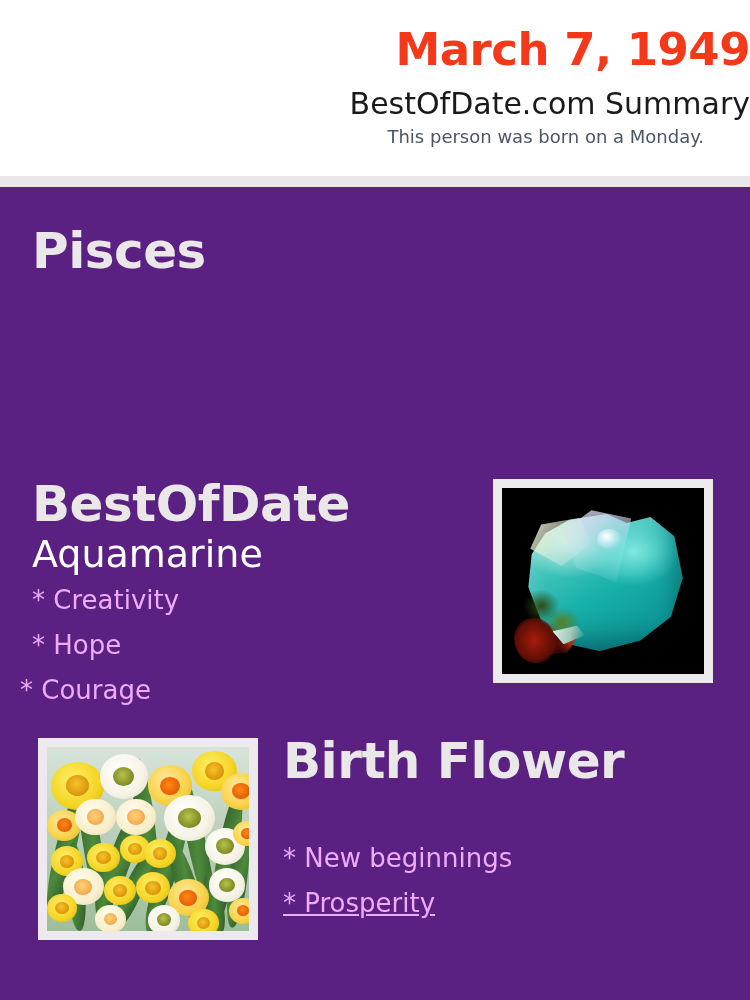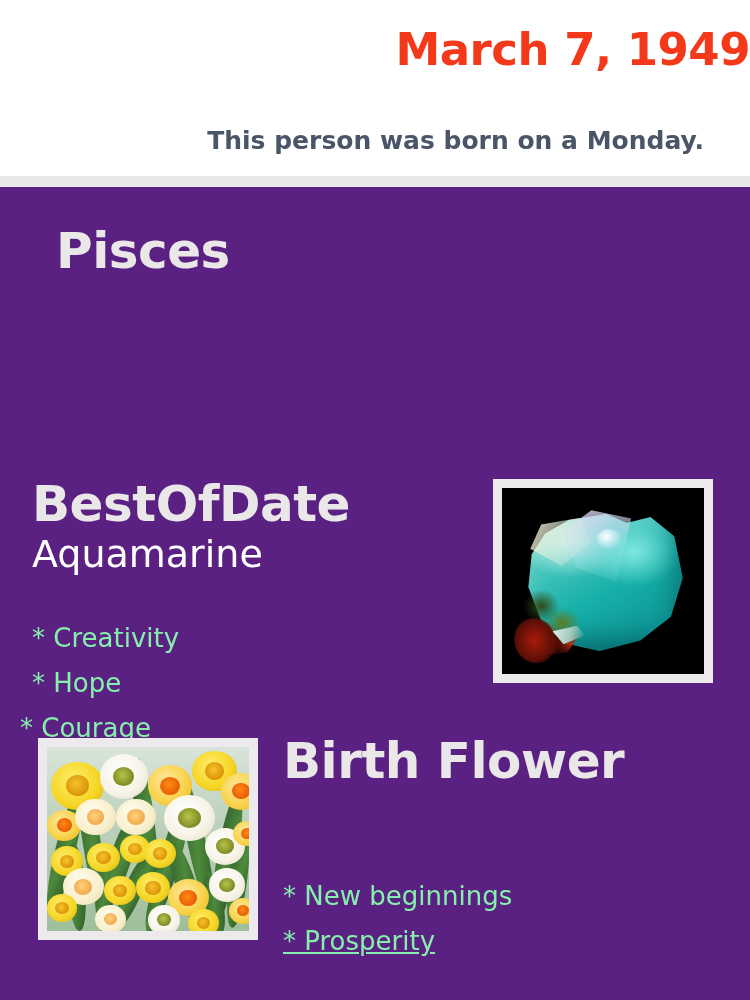--- a/index.html
+++ b/index.html
@@ -20,21 +20,21 @@
     position:absolute; left:0; top:24px; width:750px;
     font-size:45px; font-weight:bold; color:#F4381A;
     letter-spacing:-0.5px; line-height:1.15;
   }
   .header-site {
     position:absolute; left:0; top:86px; width:750px;
     font-size:30px; font-weight:normal; color:#1A1A1A; line-height:1.2;
   }
   .header-sub {
     position:absolute; left:0; top:126px; width:704px;
-    font-size:25px; font-weight:bold; color:#4A5568; line-height:1.2;
+    font-size:18px; font-weight:normal; color:#4A5568; line-height:1.2;
   }
   .divider {
     position:absolute; left:0; top:176px; width:750px; height:11px;
     background:#EAE7EA;
   }
 
   
   .body-panel {
     position:absolute; left:0; top:187px; width:750px; height:813px;
     background:#5B2182;
@@ -50,26 +50,26 @@
     font-size:38px; font-weight:normal; color:#FFFFFF;
     line-height:1.0; white-space:nowrap;
   }
   .p-text {
     position:absolute;
     font-size:35px; font-weight:normal; color:#FFFFFF;
     line-height:1.19;
   }
   .bullet {
     position:absolute;
-    font-size:26px; font-weight:normal; color:#86efac;
-    line-height:1.0; white-space:nowrap;margin-top:38px;
-  }
-
-  
-  #zodiac-name { left:32px; top:39px;margin-left:24px; }
+    font-size:26px; font-weight:normal; color:#f0abfc;
+    line-height:1.0; white-space:nowrap;
+  }
+
+  
+  #zodiac-name { left:32px; top:39px; }
   #zodiac-desc { left:32px; top:100px; width:680px; }
 
   
   #birthstone-heading { left:32px; top:292px; }
   #birthstone-name    { left:32px; top:348px; }
   #bs-b0 { left:32px; top:400px; }
   #bs-b1 { left:32px; top:445px; }
   #bs-b2 { left:20px; top:490px; }
 
   
@@ -160,20 +160,21 @@
   .bloom.cream  .pet { background:radial-gradient(circle at 42% 38%, #FFFDF0 0%, #F8EFCC 58%, #E5D6A6 100%); }
   .bloom.cream  .core{ background:radial-gradient(circle at 45% 42%, #FFD27E 0%, #F2A94C 70%, #CE8326 100%); }
 </style>
 </head>
 <body>
 
 <div class="page">
 
   <div class="header">
     <div class="header-date">March 7, 1949</div>
+    <div class="header-site">BestOfDate.com Summary</div>
     <div class="header-sub">This person was born on a Monday.</div>
   </div>
   <div class="divider"></div>
 
   <div class="body-panel">
 
     <div class="h-big" id="zodiac-name">Pisces</div>
 
     <div class="h-big" id="birthstone-heading">BestOfDate</div>
     <div class="h-sub" id="birthstone-name">Aquamarine</div>

